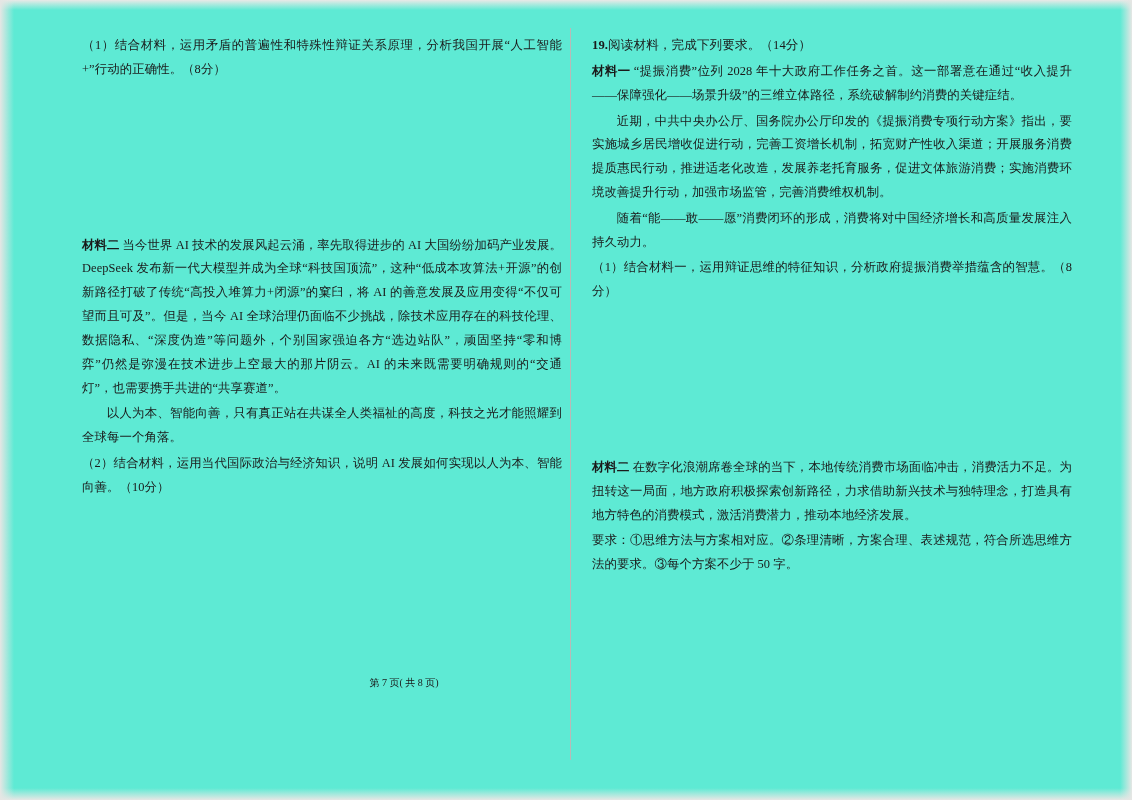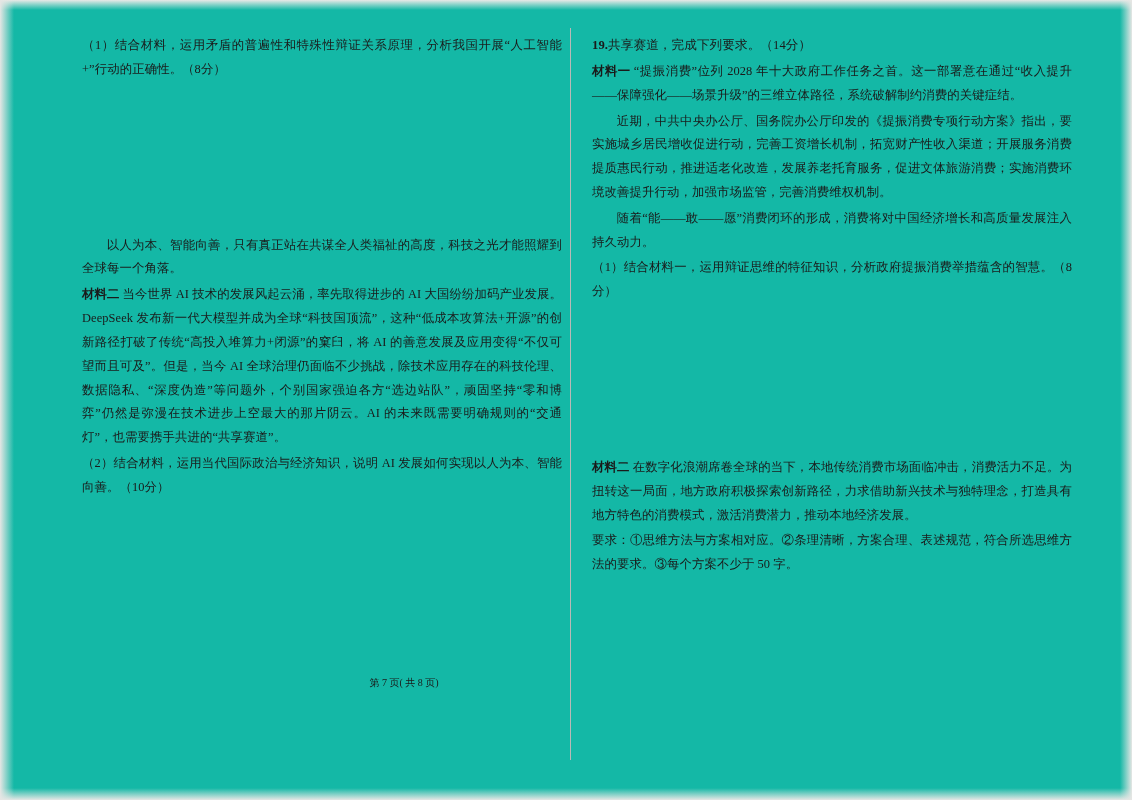--- a/index.html
+++ b/index.html
@@ -11,21 +11,21 @@
     width: 1132px;
     height: 800px;
     font-family: "Liberation Serif", "DejaVu Serif", serif;
     color: #1a1a1a;
     position: relative;
     overflow: hidden;
   }
   .page {
     position: absolute;
     inset: 0;
-    background: #14b8a6;
+    background: #5eead4;
     padding-left: 46px;
   }
   
   .scan-edge-top {
     position: absolute;
     left: 0; right: 0; top: 0;
     height: 10px;
     background: linear-gradient(180deg, #e9e9e7 0%, rgba(253,253,252,0) 100%);
   }
   .scan-edge-bottom {
@@ -122,37 +122,37 @@
   <div class="scan-edge-right"></div>
 
   <div class="divider"></div>
 
   <div class="column col-left">
 
     <div class="blk">（1）结合材料，运用矛盾的普遍性和特殊性辩证关系原理，分析我国开展“人工智能+”行动的正确性。（8分）</div>
 
     <div class="gap-lg"></div>
 
-    <div class="blk indent2">以人为本、智能向善，只有真正站在共谋全人类福祉的高度，科技之光才能照耀到全球每一个角落。</div>
-
     <div class="blk">
       <span class="label-inline">材料二</span><span>当今世界 AI 技术的发展风起云涌，率先取得进步的 AI 大国纷纷加码产业发展。DeepSeek 发布新一代大模型并成为全球“科技国顶流”，这种“低成本攻算法+开源”的创新路径打破了传统“高投入堆算力+闭源”的窠臼，将 AI 的善意发展及应用变得“不仅可望而且可及”。但是，当今 AI 全球治理仍面临不少挑战，除技术应用存在的科技伦理、数据隐私、“深度伪造”等问题外，个别国家强迫各方“选边站队”，顽固坚持“零和博弈”仍然是弥漫在技术进步上空最大的那片阴云。AI 的未来既需要明确规则的“交通灯”，也需要携手共进的“共享赛道”。</span>
     </div>
+
+    <div class="blk indent2">以人为本、智能向善，只有真正站在共谋全人类福祉的高度，科技之光才能照耀到全球每一个角落。</div>
 
     <div class="blk">（2）结合材料，运用当代国际政治与经济知识，说明 AI 发展如何实现以人为本、智能向善。（10分）</div>
 
     <div class="gap-xl"></div>
 
     <div class="footer footer-left">第 7 页( 共 8 页)</div>
   </div>
 
   <div class="column col-right">
 
     <div class="blk q-head">
-      <span class="sans-num">19.</span><span>共享赛道，完成下列要求。（14分）</span>
+      <span class="sans-num">19.</span><span>阅读材料，完成下列要求。（14分）</span>
     </div>
 
     <div class="blk">
       <span class="label-inline">材料一</span><span>“提振消费”位列 2028 年十大政府工作任务之首。这一部署意在通过“收入提升——保障强化——场景升级”的三维立体路径，系统破解制约消费的关键症结。</span>
     </div>
 
     <div class="blk indent2">近期，中共中央办公厅、国务院办公厅印发的《提振消费专项行动方案》指出，要实施城乡居民增收促进行动，完善工资增长机制，拓宽财产性收入渠道；开展服务消费提质惠民行动，推进适老化改造，发展养老托育服务，促进文体旅游消费；实施消费环境改善提升行动，加强市场监管，完善消费维权机制。</div>
 
     <div class="blk indent2">随着“能——敢——愿”消费闭环的形成，消费将对中国经济增长和高质量发展注入持久动力。</div>
 

